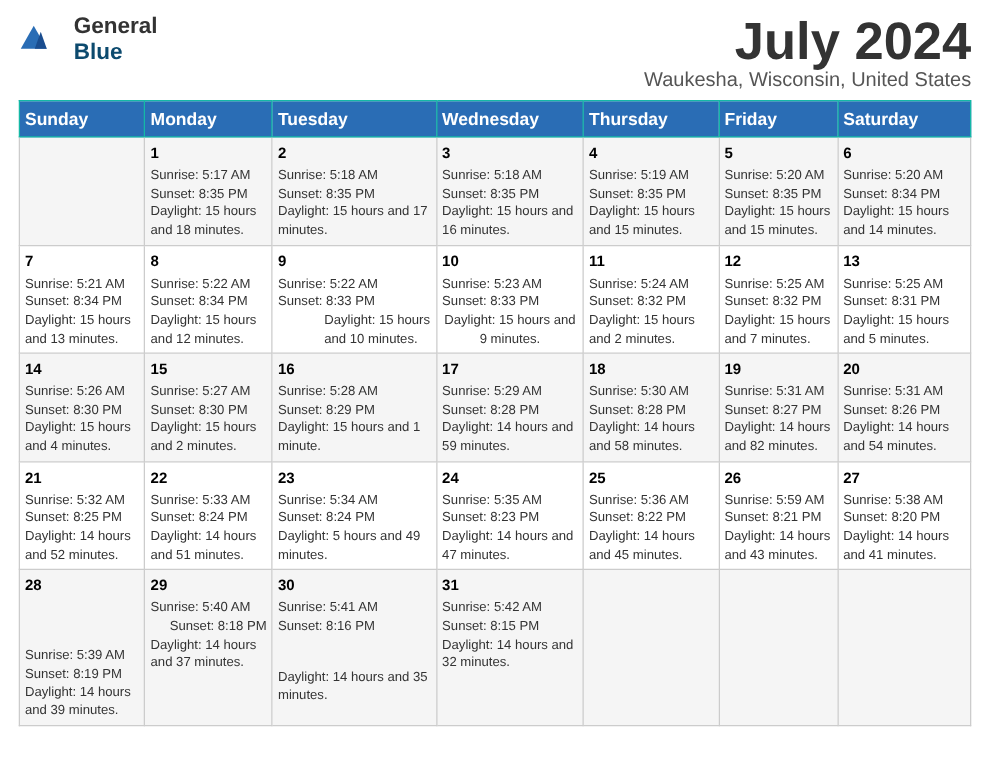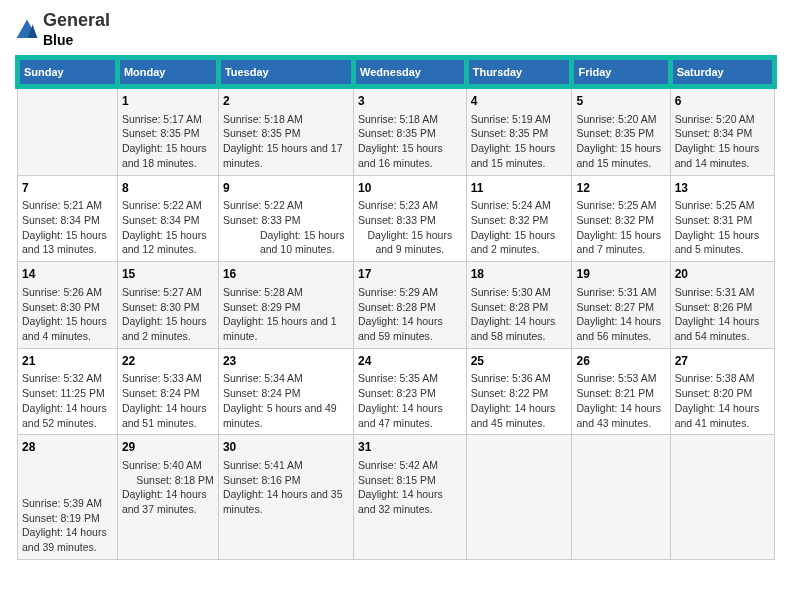--- a/index.html
+++ b/index.html
@@ -12,31 +12,31 @@
     }
     .header-area {
       display: flex;
       justify-content: space-between;
       align-items: flex-start;
       margin-bottom: 6px;
     }
     .logo {
       display: flex;
       align-items: center;
-      gap: 4px;
+      gap: 20px;
     }
     .logo-text-general {
       font-size: 18px;
       font-weight: bold;
       color: #333;
     }
     .logo-text-blue {
-      font-size: 14px;
-      font-weight: bold;
-      color: #000000;
+      font-size: 18px;
+      font-weight: bold;
+      color: #0c4a6e;
     }
     .logo-icon {
       width: 24px;
       height: 24px;
     }
     .title-area {
       text-align: right;
     }
     .main-title {
       font-size: 42px;
@@ -51,23 +51,23 @@
     table {
       width: 100%;
       border-collapse: collapse;
       font-size: 11px;
     }
     thead tr th {
       background-color: #2a6db5;
       color: #fff;
       padding: 6px 4px;
       text-align: left;
-      font-size: 11px;
-      font-weight: bold;
-      border: 5px solid #14b8a6;
+      font-size: 14px;
+      font-weight: bold;
+      border: 1px solid #14b8a6;
     }
     tbody tr td {
       border: 1px solid #ccc;
       vertical-align: top;
       padding: 4px;
       min-height: 70px;
       line-height: 1.4;
     }
     tbody tr:nth-child(odd) td {
       background-color: #f5f5f5;
@@ -93,20 +93,24 @@
   <div class="logo">
     <svg class="logo-icon" viewBox="0 0 30 30" xmlns="http://www.w3.org/2000/svg">
       <polygon points="15,2 28,25 2,25" fill="#2a6db5"></polygon>
       <polygon points="22,8 28,25 16,25" fill="#1a4d8f"></polygon>
     </svg>
     <div>
       <span class="logo-text-general">General</span><br>
       <span class="logo-text-blue">Blue</span>
     </div>
   </div>
+  <div class="title-area">
+    <div class="main-title">July 2024</div>
+    <div class="subtitle">Waukesha, Wisconsin, United States</div>
+  </div>
 </div>
 
 <table>
   <thead>
     <tr id="col-headers">
         <th>Sunday</th>
         <th>Monday</th>
         <th>Tuesday</th>
         <th>Wednesday</th>
         <th>Thursday</th>
@@ -263,38 +267,38 @@
             <span style="display: block;">Sunrise: 5:30 AM</span>
             <span style="display: block;">Sunset: 8:28 PM</span>
             <span style="display: block;">Daylight: 14 hours and 58 minutes.</span>
           </div>
         </td>
         <td>
           <span class="day-number">19</span>
           <div class="day-info">
             <span style="display: block;">Sunrise: 5:31 AM</span>
             <span style="display: block;">Sunset: 8:27 PM</span>
-            <span style="display: block;">Daylight: 14 hours and 56 minutes.</span>
+            <span style="display: block;">Daylight: 14 hours and 82 minutes.</span>
           </div>
         </td>
         <td>
           <span class="day-number">20</span>
           <div class="day-info">
             <span style="display: block;">Sunrise: 5:31 AM</span>
             <span style="display: block;">Sunset: 8:26 PM</span>
             <span style="display: block;">Daylight: 14 hours and 54 minutes.</span>
           </div>
         </td>
       </tr>
       <tr>
         <td>
           <span class="day-number">21</span>
           <div class="day-info">
             <span style="display: block;">Sunrise: 5:32 AM</span>
-            <span style="display: block;">Sunset: 11:25 PM</span>
+            <span style="display: block;">Sunset: 8:25 PM</span>
             <span style="display: block;">Daylight: 14 hours and 52 minutes.</span>
           </div>
         </td>
         <td>
           <span class="day-number">22</span>
           <div class="day-info">
             <span style="display: block;">Sunrise: 5:33 AM</span>
             <span style="display: block;">Sunset: 8:24 PM</span>
             <span style="display: block;">Daylight: 14 hours and 51 minutes.</span>
           </div>
@@ -319,21 +323,21 @@
           <span class="day-number">25</span>
           <div class="day-info">
             <span style="display: block;">Sunrise: 5:36 AM</span>
             <span style="display: block;">Sunset: 8:22 PM</span>
             <span style="display: block;">Daylight: 14 hours and 45 minutes.</span>
           </div>
         </td>
         <td>
           <span class="day-number">26</span>
           <div class="day-info">
-            <span style="display: block;">Sunrise: 5:53 AM</span>
+            <span style="display: block;">Sunrise: 5:59 AM</span>
             <span style="display: block;">Sunset: 8:21 PM</span>
             <span style="display: block;">Daylight: 14 hours and 43 minutes.</span>
           </div>
         </td>
         <td>
           <span class="day-number">27</span>
           <div class="day-info">
             <span style="display: block;">Sunrise: 5:38 AM</span>
             <span style="display: block;">Sunset: 8:20 PM</span>
             <span style="display: block;">Daylight: 14 hours and 41 minutes.</span>
@@ -355,21 +359,21 @@
             <span style="display: block;">Sunrise: 5:40 AM</span>
             <span style="display: block; text-align: right;">Sunset: 8:18 PM</span>
             <span style="display: block;">Daylight: 14 hours and 37 minutes.</span>
           </div>
         </td>
         <td>
           <span class="day-number">30</span>
           <div class="day-info">
             <span style="display: block;">Sunrise: 5:41 AM</span>
             <span style="display: block;">Sunset: 8:16 PM</span>
-            <span style="display: block;">Daylight: 14 hours and 35 minutes.</span>
+            <span style="display: block; margin-top: 26px;">Daylight: 14 hours and 35 minutes.</span>
           </div>
         </td>
         <td>
           <span class="day-number">31</span>
           <div class="day-info">
             <span style="display: block;">Sunrise: 5:42 AM</span>
             <span style="display: block;">Sunset: 8:15 PM</span>
             <span style="display: block;">Daylight: 14 hours and 32 minutes.</span>
           </div>
         </td>

